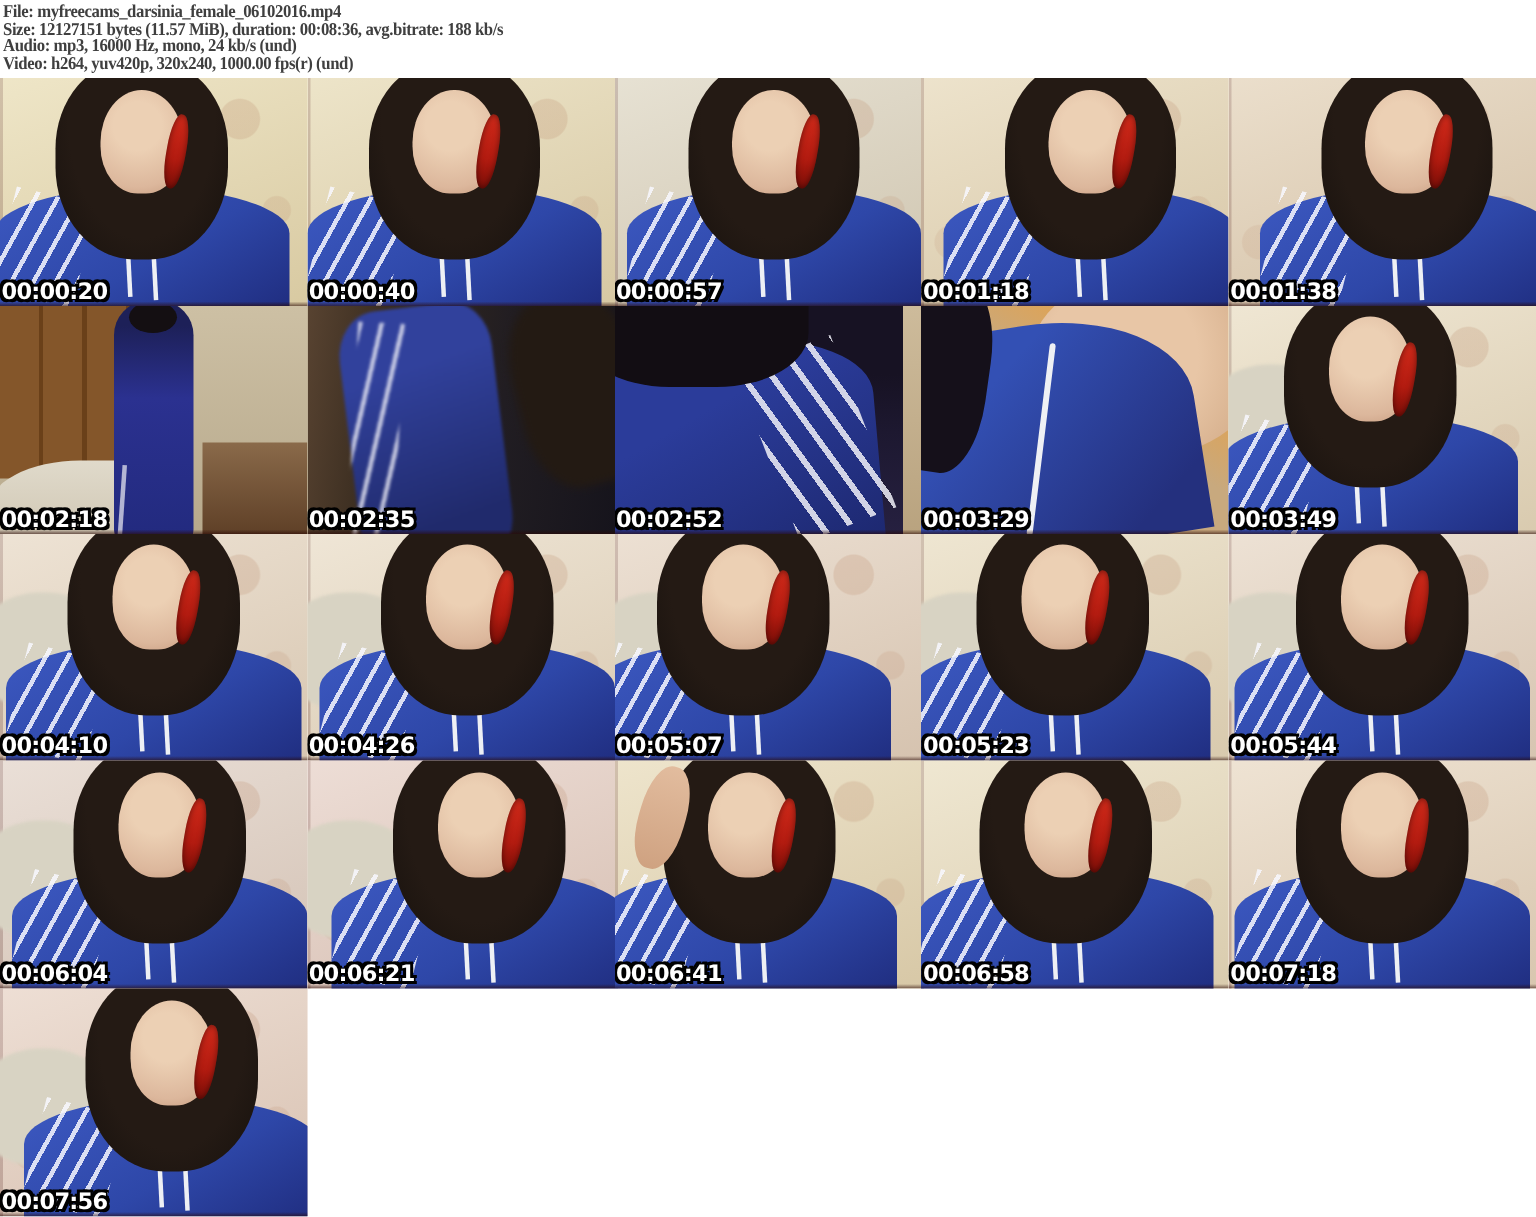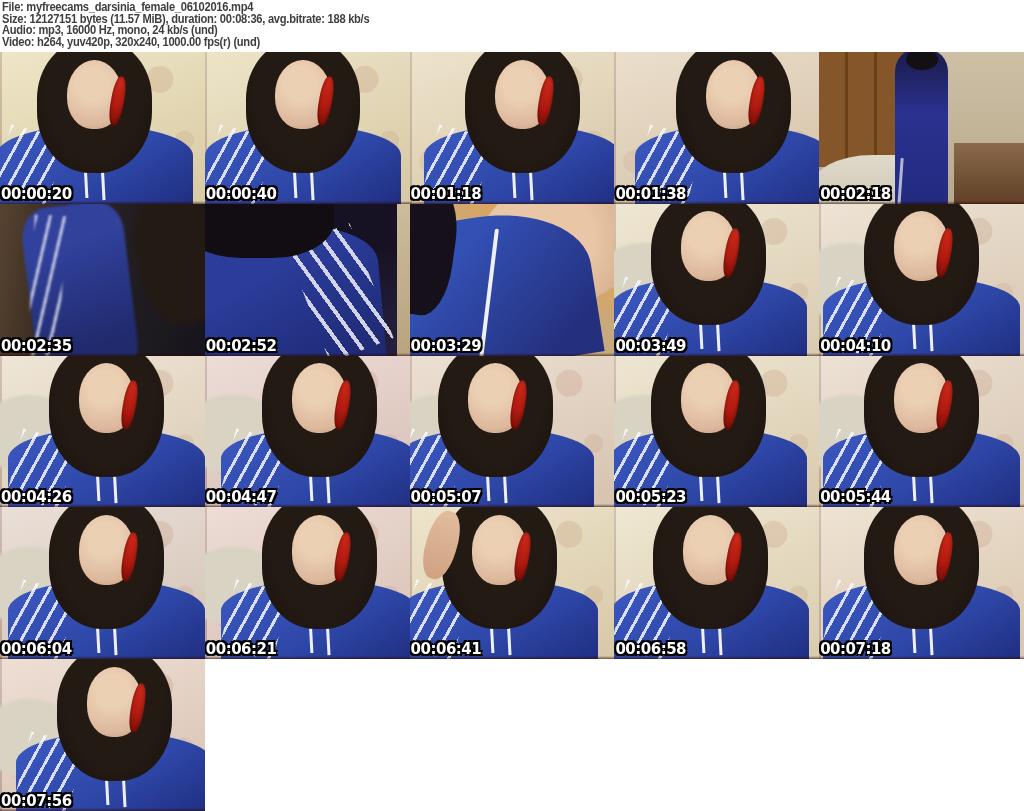--- a/index.html
+++ b/index.html
@@ -5,20 +5,21 @@
   html,body{margin:0;padding:0;}
   body{
     width:1024px;height:811px;overflow:hidden;
     background:var(--c-page-bg,#fff);
     font-family:"Liberation Sans",sans-serif;
   }
   
   header[data-name="metadata-header"]{
     box-sizing:border-box;height:52px;padding:2px 0 0 2px;
     background:var(--c-page-bg,#fff);
+    font-family:Liberation Serif, serif;
   }
   header[data-name="metadata-header"] div{
     font-weight:bold;font-size:12px;line-height:11.7px;
     letter-spacing:-0.3px;color:var(--c-header-text,#3f3f3f);
     white-space:nowrap;transform:scaleX(0.93);transform-origin:0 0;
   }
   
   .grid{
     display:grid;width:940px;
     grid-template-columns:repeat(5,204.8px);
@@ -206,20 +207,30 @@
       <figure class="thumb" data-name="video-frame-thumbnail" data-variant="portrait" style="--fx: 48%; --wall: #e6dab4;">
     <div class="wall" data-name="wallpaper-background"></div>
 
     <div class="jacket" data-name="jacket-shape"></div>
     <div class="hair" data-name="hair-shape"></div>
     <div class="face" data-name="face-shape"></div>
     <div class="phone" data-name="phone-shape"></div>
 
     <figcaption class="ts" data-name="frame-timestamp">00:00:40</figcaption>
   </figure>
+      <figure class="thumb" data-name="video-frame-thumbnail" data-variant="portrait" style="--fx: 52%; --wall: #ddd6c2;">
+    <div class="wall" data-name="wallpaper-background"></div>
+
+    <div class="jacket" data-name="jacket-shape"></div>
+    <div class="hair" data-name="hair-shape"></div>
+    <div class="face" data-name="face-shape"></div>
+    <div class="phone" data-name="phone-shape"></div>
+
+    <figcaption class="ts" data-name="frame-timestamp">00:00:57</figcaption>
+  </figure>
       <figure class="thumb" data-name="video-frame-thumbnail" data-variant="portrait" style="--fx: 55%; --wall: #e6d8b8;">
     <div class="wall" data-name="wallpaper-background"></div>
 
     <div class="jacket" data-name="jacket-shape"></div>
     <div class="hair" data-name="hair-shape"></div>
     <div class="face" data-name="face-shape"></div>
     <div class="phone" data-name="phone-shape"></div>
 
     <figcaption class="ts" data-name="frame-timestamp">00:01:18</figcaption>
   </figure>
@@ -294,31 +305,20 @@
     <div class="wall" data-name="wallpaper-background"></div>
 
     <div class="pillow" data-name="pillow-shape"></div>
     <div class="jacket" data-name="jacket-shape"></div>
     <div class="hair" data-name="hair-shape"></div>
     <div class="face" data-name="face-shape"></div>
     <div class="phone" data-name="phone-shape"></div>
 
     <figcaption class="ts" data-name="frame-timestamp">00:04:26</figcaption>
   </figure>
-      <figure class="thumb has-pillow" data-name="video-frame-thumbnail" data-variant="portrait" style="--fx: 56%; --wall: #e6cfc8;">
-    <div class="wall" data-name="wallpaper-background"></div>
-
-    <div class="pillow" data-name="pillow-shape"></div>
-    <div class="jacket" data-name="jacket-shape"></div>
-    <div class="hair" data-name="hair-shape"></div>
-    <div class="face" data-name="face-shape"></div>
-    <div class="phone" data-name="phone-shape"></div>
-
-    <figcaption class="ts" data-name="frame-timestamp">00:04:47</figcaption>
-  </figure>
       <figure class="thumb has-pillow" data-name="video-frame-thumbnail" data-variant="portrait" style="--fx: 42%; --wall: #e5d4c2;">
     <div class="wall" data-name="wallpaper-background"></div>
 
     <div class="pillow" data-name="pillow-shape"></div>
     <div class="jacket" data-name="jacket-shape"></div>
     <div class="hair" data-name="hair-shape"></div>
     <div class="face" data-name="face-shape"></div>
     <div class="phone" data-name="phone-shape"></div>
 
     <figcaption class="ts" data-name="frame-timestamp">00:05:07</figcaption>

